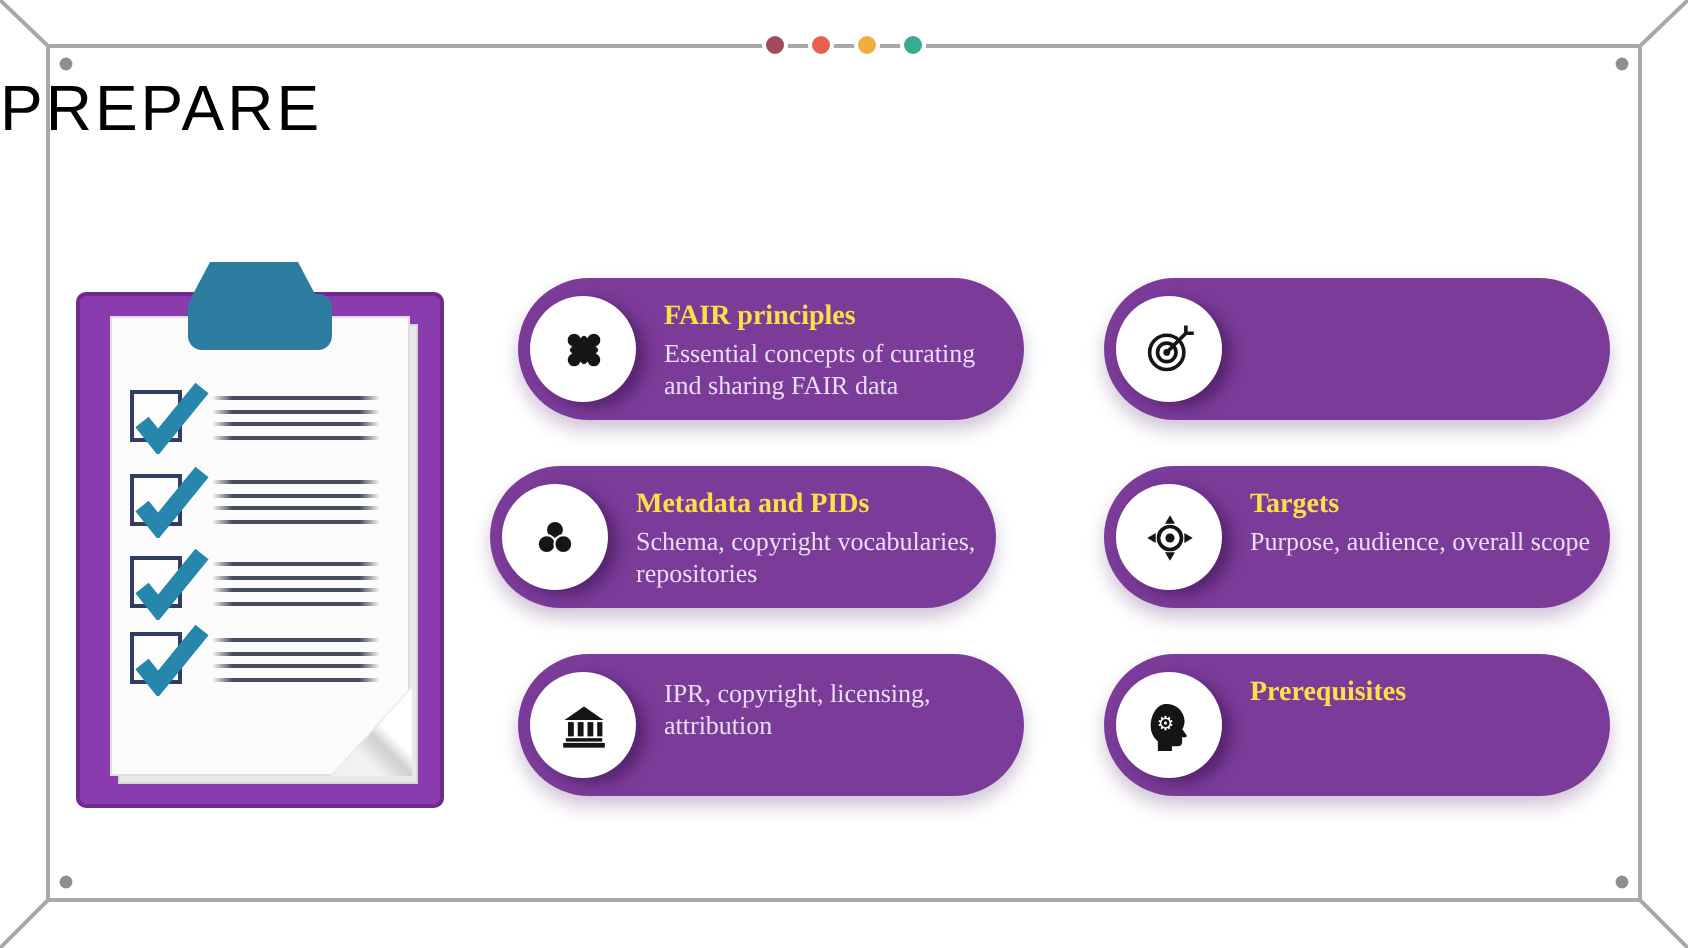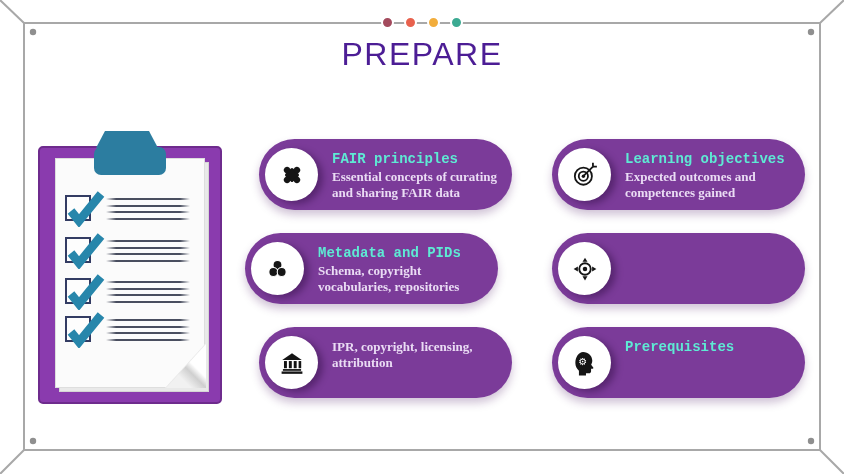--- a/index.html
+++ b/index.html
@@ -9,23 +9,23 @@
   
   .frame-decor { position:absolute; left:0; top:0; z-index:0; }
 
   
   .decor-dots { position:absolute; left:0; top:16px; width:100%;
                 display:flex; justify-content:center; gap:10px; z-index:2; }
   .decor-dot { width:9px; height:9px; border-radius:50%; border:2px solid #ffffff;
                box-sizing:content-box; }
 
   
-  .slide-title { position:absolute; top:36px; left:0; width:100%; text-align:center;
+  .slide-title { position:absolute; top:36px; left:0; width:100%; text-align:left;
                  font-size:32px; font-weight:400; letter-spacing:1.5px;
-                 color:#4c1d95; z-index:1; }
+                 color:#000000; z-index:1; }
 
   
   .clipboard { position:absolute; left:38px; top:129px; width:186px; height:278px; z-index:1; }
   .board { position:absolute; left:0; top:17px; width:184px; height:258px;
            background:#8a3bae; border:2px solid #6e2b8d; border-radius:5px; }
   .paper-back { position:absolute; left:21px; top:33px; width:150px; height:230px;
                 background:#e9e9e9; border:1px solid #d5d5d5; }
   .paper { position:absolute; left:17px; top:29px; width:150px; height:230px;
            background:#fbfbfb; border:1px solid #dedede;
            clip-path:polygon(0 0,100% 0,100% calc(100% - 44px),calc(100% - 40px) 100%,0 100%); }
@@ -52,22 +52,22 @@
           border-radius:36px; box-shadow:0 5px 9px rgba(70,20,95,.25); z-index:1; }
   .pos-0 { left:259px; top:139px; } .pos-1 { left:552px; top:139px; }
   .pos-2 { left:245px; top:233px; } .pos-3 { left:552px; top:233px; }
   .pos-4 { left:259px; top:327px; } .pos-5 { left:552px; top:327px; }
   .card-circle { position:absolute; left:6px; top:9px; width:53px; height:53px;
                  border-radius:50%; background:#ffffff;
                  box-shadow:5px 3px 7px rgba(30,0,45,.38);
                  display:flex; align-items:center; justify-content:center; }
   .card-text { position:absolute; left:73px; top:12px; width:172px;
                font-family:"Liberation Serif", serif; }
-  .card-title { font-size:14px; font-weight:bold; color:#5eead4; margin-bottom:2px;font-family:Liberation Mono, monospace; }
-  .card-desc { font-size:13px; line-height:1.22; color:#eadcf4;font-weight:bold; }
+  .card-title { font-size:14px; font-weight:bold; color:#fde047; margin-bottom:2px; }
+  .card-desc { font-size:13px; line-height:1.22; color:#eadcf4; }
 </style>
 </head>
 <body>
 
 <svg class="frame-decor" width="844" height="474" viewBox="0 0 844 474">
   <rect x="24" y="23" width="796" height="427" fill="none" stroke="#a8a8a8" stroke-width="2"></rect>
   <line x1="24" y1="23" x2="0" y2="0" stroke="#a8a8a8" stroke-width="2"></line>
   <line x1="820" y1="23" x2="844" y2="0" stroke="#a8a8a8" stroke-width="2"></line>
   <line x1="24" y1="450" x2="0" y2="474" stroke="#a8a8a8" stroke-width="2"></line>
   <line x1="820" y1="450" x2="844" y2="474" stroke="#a8a8a8" stroke-width="2"></line>
@@ -165,24 +165,20 @@
 <div class="card pos-1">
   <div class="card-circle">
     <svg width="27" height="27" viewBox="0 0 24 24">
       <circle cx="11" cy="13.5" r="7.6" fill="none" stroke="#151515" stroke-width="1.6"></circle>
       <circle cx="11" cy="13.5" r="4.1" fill="none" stroke="#151515" stroke-width="1.6"></circle>
       <circle cx="11" cy="13.5" r="1.5" fill="#151515"></circle>
       <line x1="11" y1="13.5" x2="19.5" y2="5" stroke="#151515" stroke-width="1.6"></line>
       <path d="M19.5 5 L23 5 M19.5 5 L19.5 1.5" stroke="#151515" stroke-width="1.6" fill="none"></path>
     </svg>
   </div>
-  <div class="card-text">
-    <div class="card-title">Learning objectives</div>
-    <div class="card-desc">Expected outcomes and competences gained</div>
-  </div>
 </div>
 
 <div class="card pos-2">
   <div class="card-circle">
     <svg width="25" height="25" viewBox="0 0 24 24">
       <g fill="#151515" stroke="#ffffff" stroke-width="1">
         <circle cx="12" cy="8.6" r="4.3"></circle>
         <circle cx="8" cy="15.4" r="4.3"></circle>
         <circle cx="16" cy="15.4" r="4.3"></circle>
       </g>
@@ -199,20 +195,24 @@
     <svg width="26" height="26" viewBox="0 0 24 24">
       <g fill="#151515">
         <circle cx="12" cy="12" r="5.3" fill="none" stroke="#151515" stroke-width="1.7"></circle>
         <circle cx="12" cy="12" r="2.1"></circle>
         <polygon points="12,1.5 9.7,5.4 14.3,5.4"></polygon>
         <polygon points="12,22.5 9.7,18.6 14.3,18.6"></polygon>
         <polygon points="1.5,12 5.4,9.7 5.4,14.3"></polygon>
         <polygon points="22.5,12 18.6,9.7 18.6,14.3"></polygon>
       </g>
       </svg>
+  </div>
+  <div class="card-text">
+    <div class="card-title">Targets</div>
+    <div class="card-desc">Purpose, audience, overall scope</div>
   </div>
 </div>
 
 <div class="card pos-4">
   <div class="card-circle">
     <svg width="26" height="26" viewBox="0 0 24 24">
       <g fill="#151515">
         <polygon points="12,3 21,9.2 3,9.2"></polygon>
         <rect x="4.6" y="10.2" width="2.7" height="6.6"></rect>
         <rect x="9.1" y="10.2" width="2.7" height="6.6"></rect>

